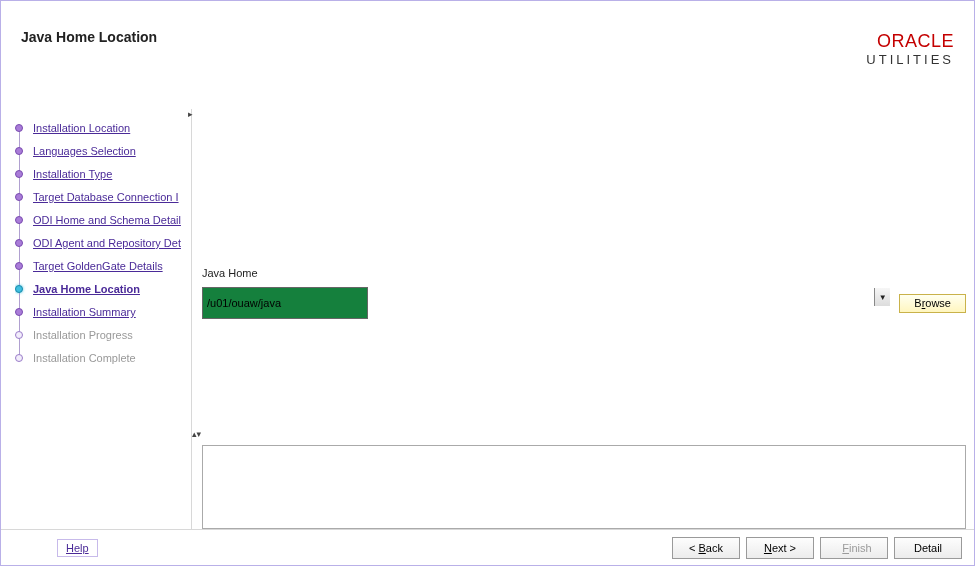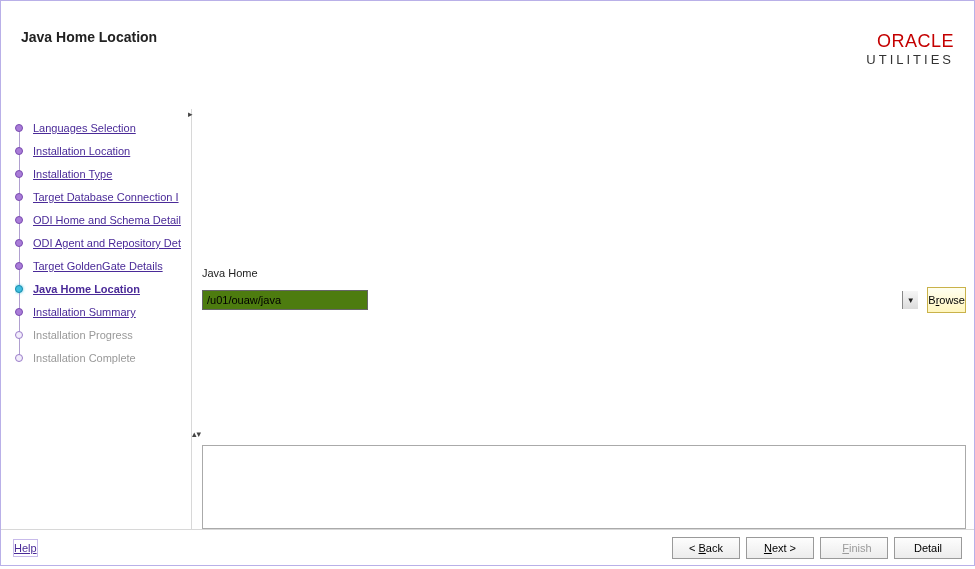--- a/index.html
+++ b/index.html
@@ -152,26 +152,26 @@
     color: #222;
     margin-bottom: 8px;
   }
   .field-row {
     display: flex;
     align-items: center;
     gap: 8px;
   }
   .path-input {
     flex: 1;
-    height: 20px;
+    height: 32px;
     font-family: Tahoma, Arial, sans-serif;
     font-size: 11px;
     padding: 1px 18px 1px 4px;
     border: 1px solid #666;
-    background: #4d7c0f;
+    background: #15803d;
   }
   .combo-wrap {
     position: relative;
     flex: 1;
   }
   .combo-arrow {
     position: absolute;
     right: 1px;
     top: 1px;
     width: 16px;
@@ -179,22 +179,22 @@
     background: linear-gradient(#f6f6f6,#dcdcdc);
     border-left: 1px solid #888;
     display: flex;
     align-items: center;
     justify-content: center;
     font-size: 8px;
     color: #222;
     cursor: pointer;
   }
   .browse-btn {
-    height: 26px;
-    padding: 0 0;
+    height: 19px;
+    padding: 0 14px;
     font-family: Tahoma, Arial, sans-serif;
     font-size: 11px;
     background: linear-gradient(#fffff0,#fff6bf);
     border: 1px solid #c9b24a;
     cursor: pointer;
     text-align: right;
   }
   .message-pane {
     position: absolute;
     left: 10px;
@@ -212,23 +212,24 @@
     height: 36px;
     border-top: 1px solid #d8d8d8;
     display: flex;
     align-items: center;
     padding: 0 12px;
   }
   .help-link {
     color: #4a2a98;
     text-decoration: underline;
     border: 1px solid #c7baea;
-    padding: 2px 0;
-    cursor: pointer;
-    font-size: 11px;
+    padding: 2px 8px;
+    cursor: pointer;
+    font-size: 11px;
+    margin-left: 44px;
   }
   .footer-spacer { flex: 1; }
   .nav-btn {
     height: 22px;
     min-width: 68px;
     padding: 0 10px;
     margin-left: 6px;
     font-family: Tahoma, Arial, sans-serif;
     font-size: 11px;
     background: linear-gradient(#fdfdfd,#ececec);
@@ -253,22 +254,22 @@
       <div class="oracle-word">ORACLE</div>
       <div class="oracle-sub">UTILITIES</div>
     </div>
   </div>
 
   <div class="body-area">
 
     <div class="sidebar">
       <ul class="step-list" id="step-list">
         <div class="step-connector"></div>
+          <li class="step-item"><span class="step-bullet done"></span><span class="step-label">Installation Location</span></li>
           <li class="step-item"><span class="step-bullet done"></span><span class="step-label">Languages Selection</span></li>
-          <li class="step-item"><span class="step-bullet done"></span><span class="step-label">Installation Location</span></li>
           <li class="step-item"><span class="step-bullet done"></span><span class="step-label">Installation Type</span></li>
           <li class="step-item"><span class="step-bullet done"></span><span class="step-label">Target Database Connection I</span></li>
           <li class="step-item"><span class="step-bullet done"></span><span class="step-label">ODI Home and Schema Detail</span></li>
           <li class="step-item"><span class="step-bullet done"></span><span class="step-label">ODI Agent and Repository Det</span></li>
           <li class="step-item"><span class="step-bullet done"></span><span class="step-label">Target GoldenGate Details</span></li>
           <li class="step-item"><span class="step-bullet current"></span><span class="step-label current">Java Home Location</span></li>
           <li class="step-item"><span class="step-bullet done"></span><span class="step-label">Installation Summary</span></li>
           <li class="step-item"><span class="step-bullet "></span><span class="step-label pending">Installation Progress</span></li>
           <li class="step-item"><span class="step-bullet "></span><span class="step-label pending">Installation Complete</span></li>
         </ul>

